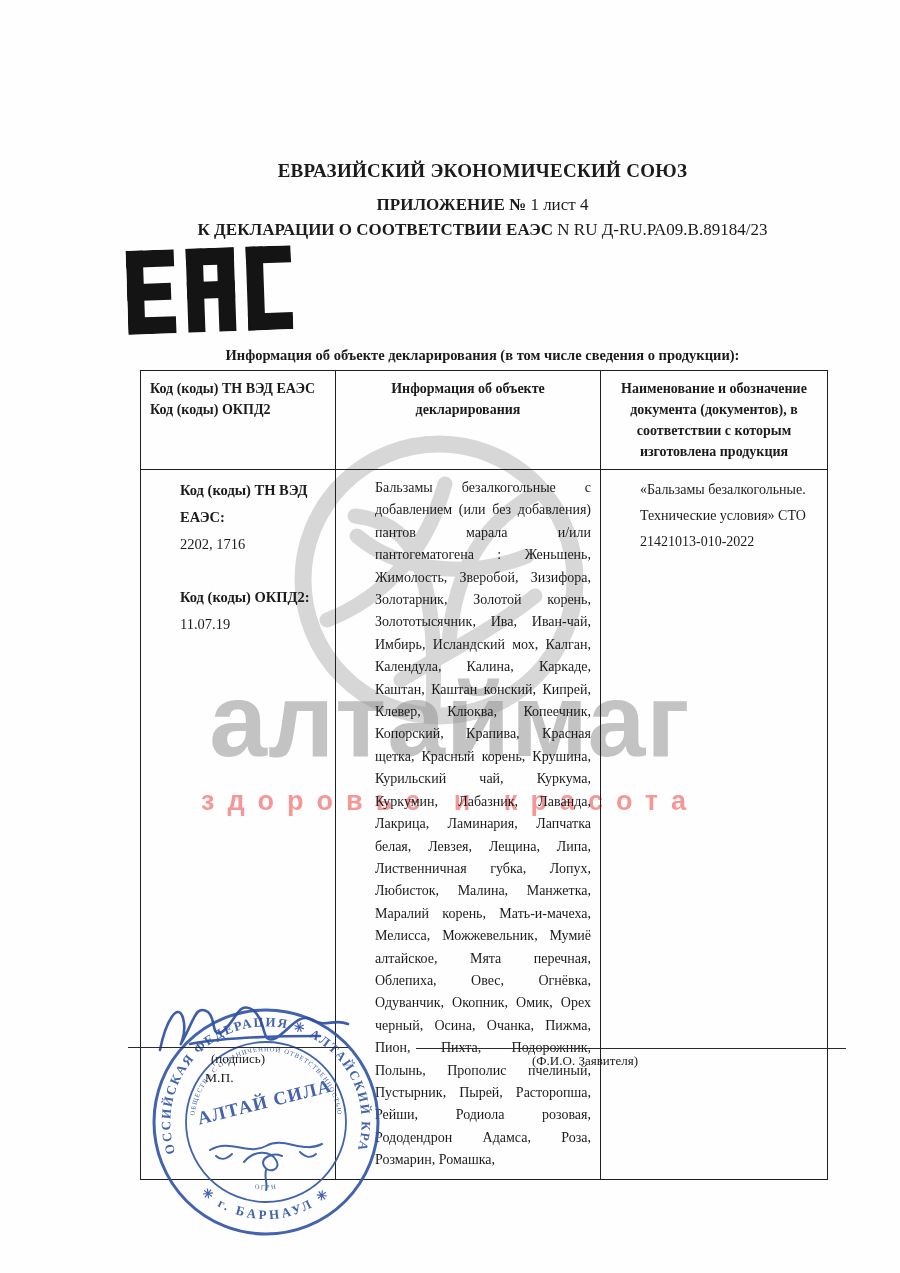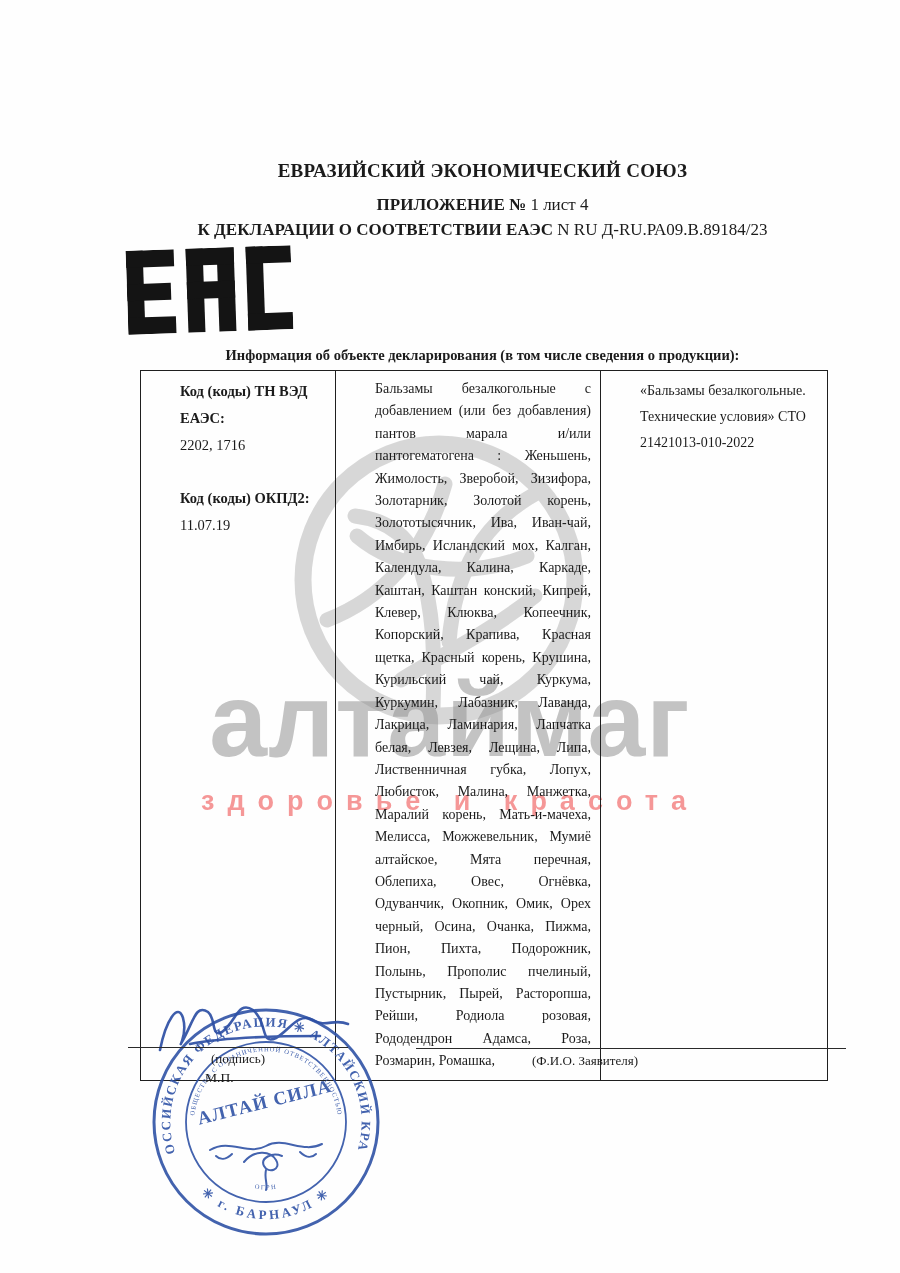--- a/index.html
+++ b/index.html
@@ -106,20 +106,28 @@
       <rect x="120" y="0" width="17" height="84"></rect>
       <rect x="120" y="0" width="45" height="17"></rect>
       <rect x="120" y="67" width="45" height="17"></rect>
     </g>
   </svg>
 
   <div class="tbl-caption">Информация об объекте декларирования (в том числе сведения о продукции):</div>
 
   <table class="decl">
     <tbody>
+        <tr class="hdr">
+      <td class="c1">
+        <span class="hdr-l1">Код (коды) ТН ВЭД ЕАЭС</span>
+        <span class="hdr-l1">Код (коды) ОКПД2</span>
+      </td>
+      <td class="c2">Информация об объекте декларирования</td>
+      <td class="c3">Наименование и обозначение документа (документов), в соответствии с которым изготовлена продукция</td>
+    </tr>
     <tr class="bdy">
       <td class="c1">
         <div class="codes">
           <div class="b">Код (коды) ТН ВЭД ЕАЭС:</div>
           <div>2202, 1716</div>
           <div class="gap"></div>
           <div><span class="b">Код (коды) ОКПД2:</span><span> 11.07.19</span></div>
         </div>
       </td>
       <td class="c2">

